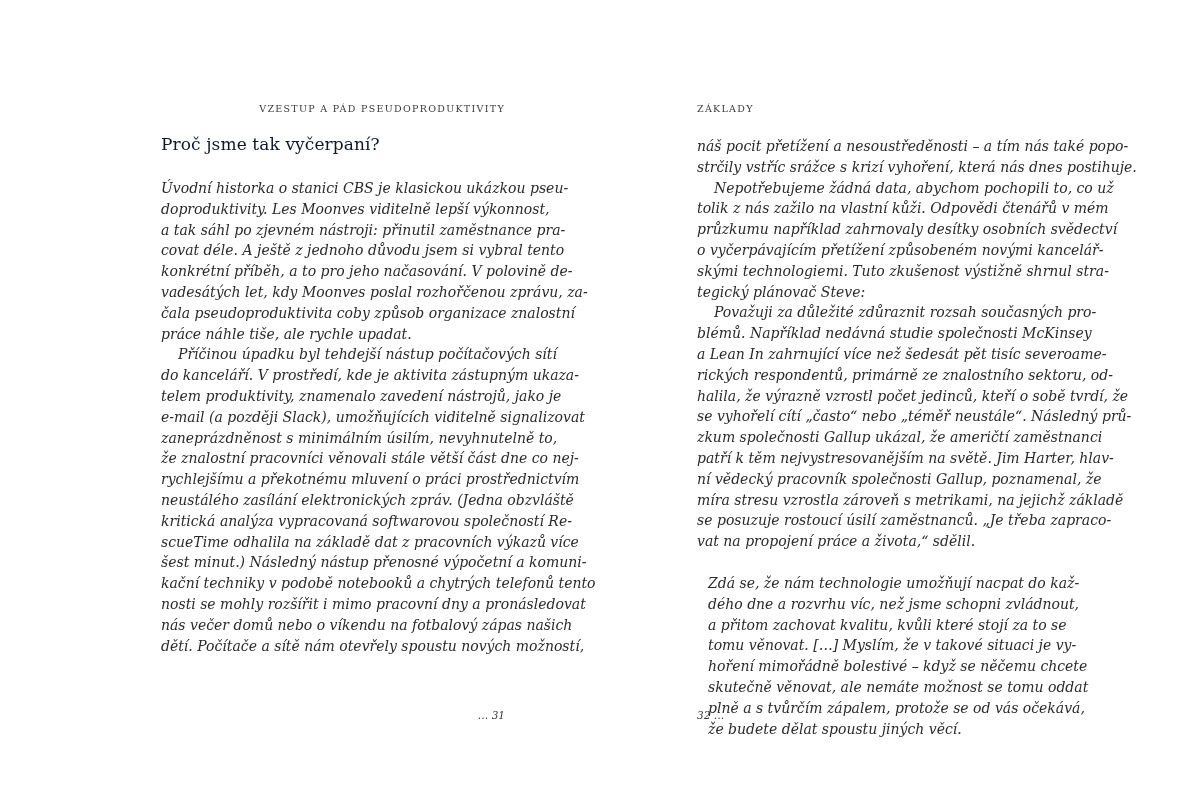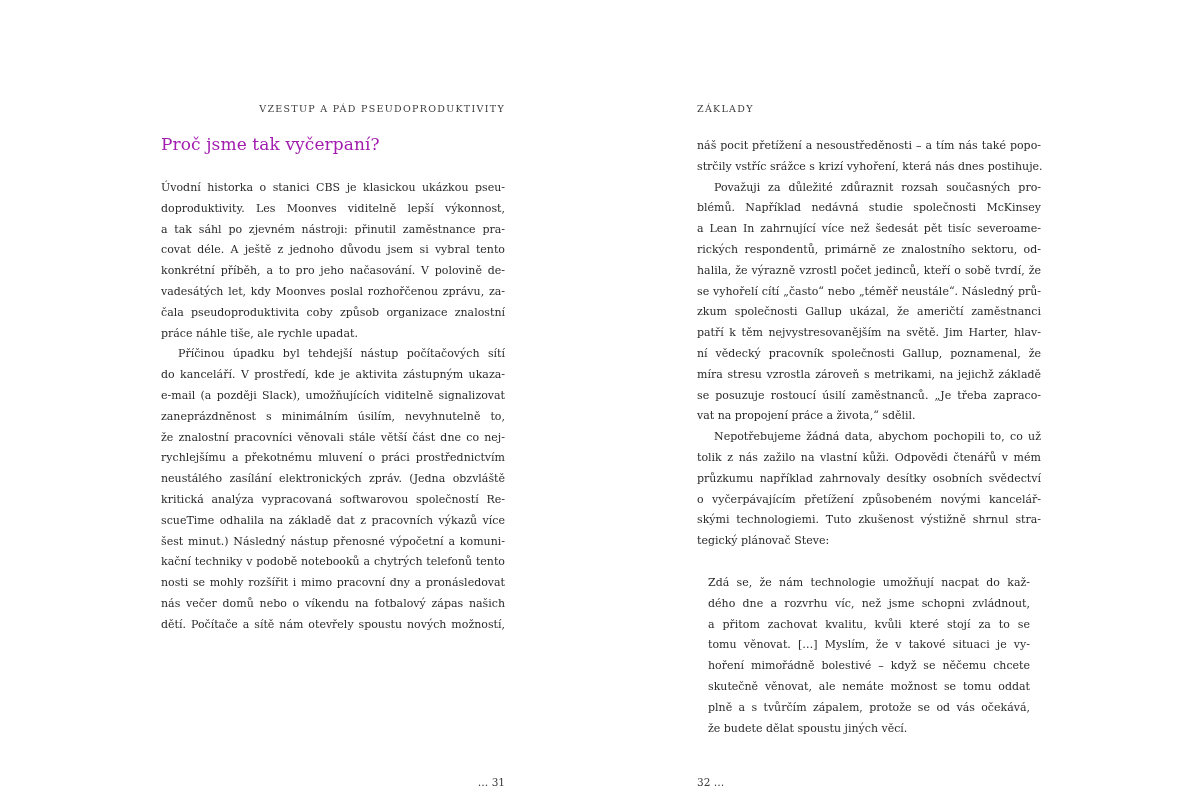--- a/index.html
+++ b/index.html
@@ -5,33 +5,33 @@
   html, body { margin: 0; padding: 0; background: #ffffff; }
   body { width: 1200px; height: 800px; position: relative; overflow: hidden;
          font-family: "DejaVu Serif", "Liberation Serif", serif; color: #2a2a2a; }
   .page { position: absolute; top: 0; width: 600px; height: 604px; margin-top: 32px; }
   .page.left { left: 0; }
   .page.right { left: 600px; }
   .running-head { position: absolute; top: 71px; font-size: 9.5px; letter-spacing: 1.3px;
                   color: #3a3a3a; text-transform: uppercase; white-space: nowrap; }
   .left .running-head { right: 95px; }
   .right .running-head { left: 97px; }
-  .col { position: absolute; width: 344px; font-size: 11px; line-height: 20.8px;
-         text-align: justify; hyphens: manual; }
+  .col { position: absolute; width: 344px; font-size: 14px; line-height: 20.8px;
+         text-align: justify; hyphens: manual; font-style: italic; }
   .left .col { left: 161px; top: 146px; }
   .right .col { left: 697px; left: 97px; top: 104px; }
   .chapter-heading { position: absolute; left: 161px; top: 102px; font-size: 17px;
-                     font-weight: normal; margin: 0; color: #a21caf; letter-spacing: 0.1px; }
+                     font-weight: normal; margin: 0; color: #0f172a; letter-spacing: 0.1px; }
   .line { display: block; text-align: justify; text-align-last: justify; white-space: nowrap;
           overflow: visible; }
   .line.last { text-align-last: left; }
   .line.indent { text-indent: 17px; }
   p { margin: 0; }
   .blockquote { margin-top: 21px; padding-left: 11px; width: 322px; }
-  .page-number { position: absolute; top: 744px; font-size: 10.5px; color: #3a3a3a; }
+  .page-number { position: absolute; top: 677px; font-size: 10.5px; color: #3a3a3a; font-style: italic; }
   .left .page-number { right: 95px; }
   .right .page-number { left: 97px; }
 </style>
 </head>
 <body>
 
 <div class="page left">
   <div class="running-head">VZESTUP A PÁD PSEUDOPRODUKTIVITY</div>
   <h2 class="chapter-heading">Proč jsme tak vyčerpaní?</h2>
   <div class="col" id="left-col">
@@ -41,20 +41,21 @@
         <span class="line">a tak sáhl po zjevném nástroji: přinutil zaměstnance pra-</span>
         <span class="line">covat déle. A ještě z jednoho důvodu jsem si vybral tento</span>
         <span class="line">konkrétní příběh, a to pro jeho načasování. V polovině de-</span>
         <span class="line">vadesátých let, kdy Moonves poslal rozhořčenou zprávu, za-</span>
         <span class="line">čala pseudoproduktivita coby způsob organizace znalostní</span>
         <span class="line last">práce náhle tiše, ale rychle upadat.</span>
       </p>
       <p>
         <span class="line indent">Příčinou úpadku byl tehdejší nástup počítačových sítí</span>
         <span class="line">do kanceláří. V prostředí, kde je aktivita zástupným ukaza-</span>
+        <span class="line">telem produktivity, znamenalo zavedení nástrojů, jako je</span>
         <span class="line">e-mail (a později Slack), umožňujících viditelně signalizovat</span>
         <span class="line">zaneprázdněnost s minimálním úsilím, nevyhnutelně to,</span>
         <span class="line">že znalostní pracovníci věnovali stále větší část dne co nej-</span>
         <span class="line">rychlejšímu a překotnému mluvení o práci prostřednictvím</span>
         <span class="line">neustálého zasílání elektronických zpráv. (Jedna obzvláště</span>
         <span class="line">kritická analýza vypracovaná softwarovou společností Re-</span>
         <span class="line">scueTime odhalila na základě dat z pracovních výkazů více</span>
         <span class="line">šest minut.) Následný nástup přenosné výpočetní a komuni-</span>
         <span class="line">kační techniky v podobě notebooků a chytrých telefonů tento</span>
         <span class="line">nosti se mohly rozšířit i mimo pracovní dny a pronásledovat</span>
@@ -66,40 +67,40 @@
 </div>
 
 <div class="page right">
   <div class="running-head">ZÁKLADY</div>
   <div class="col" id="right-col">
       <p>
         <span class="line">náš pocit přetížení a nesoustředěnosti – a tím nás také popo-</span>
         <span class="line last">strčily vstříc srážce s krizí vyhoření, která nás dnes postihuje.</span>
       </p>
       <p>
+        <span class="line indent">Nepotřebujeme žádná data, abychom pochopili to, co už</span>
+        <span class="line">tolik z nás zažilo na vlastní kůži. Odpovědi čtenářů v mém</span>
+        <span class="line">průzkumu například zahrnovaly desítky osobních svědectví</span>
+        <span class="line">o vyčerpávajícím přetížení způsobeném novými kancelář-</span>
+        <span class="line">skými technologiemi. Tuto zkušenost výstižně shrnul stra-</span>
+        <span class="line last">tegický plánovač Steve:</span>
+      </p>
+      <p>
         <span class="line indent">Považuji za důležité zdůraznit rozsah současných pro-</span>
         <span class="line">blémů. Například nedávná studie společnosti McKinsey</span>
         <span class="line">a Lean In zahrnující více než šedesát pět tisíc severoame-</span>
         <span class="line">rických respondentů, primárně ze znalostního sektoru, od-</span>
         <span class="line">halila, že výrazně vzrostl počet jedinců, kteří o sobě tvrdí, že</span>
         <span class="line">se vyhořelí cítí „často“ nebo „téměř neustále“. Následný prů-</span>
         <span class="line">zkum společnosti Gallup ukázal, že američtí zaměstnanci</span>
         <span class="line">patří k těm nejvystresovanějším na světě. Jim Harter, hlav-</span>
         <span class="line">ní vědecký pracovník společnosti Gallup, poznamenal, že</span>
         <span class="line">míra stresu vzrostla zároveň s metrikami, na jejichž základě</span>
         <span class="line">se posuzuje rostoucí úsilí zaměstnanců. „Je třeba zapraco-</span>
         <span class="line last">vat na propojení práce a života,“ sdělil.</span>
-      </p>
-      <p>
-        <span class="line indent">Nepotřebujeme žádná data, abychom pochopili to, co už</span>
-        <span class="line">tolik z nás zažilo na vlastní kůži. Odpovědi čtenářů v mém</span>
-        <span class="line">průzkumu například zahrnovaly desítky osobních svědectví</span>
-        <span class="line">o vyčerpávajícím přetížení způsobeném novými kancelář-</span>
-        <span class="line">skými technologiemi. Tuto zkušenost výstižně shrnul stra-</span>
-        <span class="line last">tegický plánovač Steve:</span>
       </p>
       <div class="blockquote">
         <span class="line">Zdá se, že nám technologie umožňují nacpat do kaž-</span>
         <span class="line">dého dne a rozvrhu víc, než jsme schopni zvládnout,</span>
         <span class="line">a přitom zachovat kvalitu, kvůli které stojí za to se</span>
         <span class="line">tomu věnovat. […] Myslím, že v takové situaci je vy-</span>
         <span class="line">hoření mimořádně bolestivé – když se něčemu chcete</span>
         <span class="line">skutečně věnovat, ale nemáte možnost se tomu oddat</span>
         <span class="line">plně a s tvůrčím zápalem, protože se od vás očekává,</span>
         <span class="line last">že budete dělat spoustu jiných věcí.</span>

